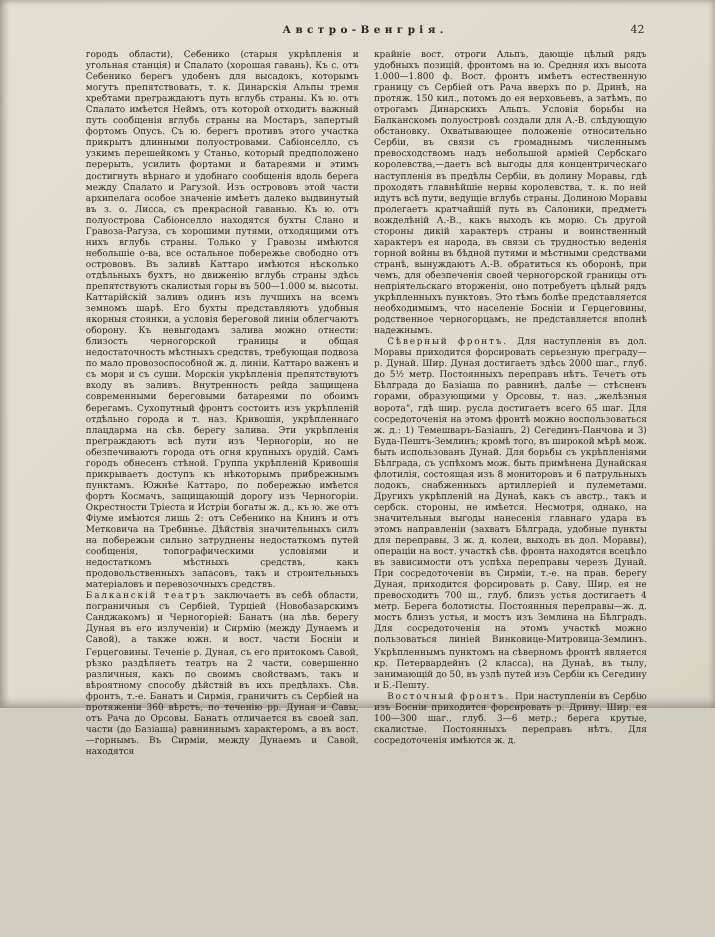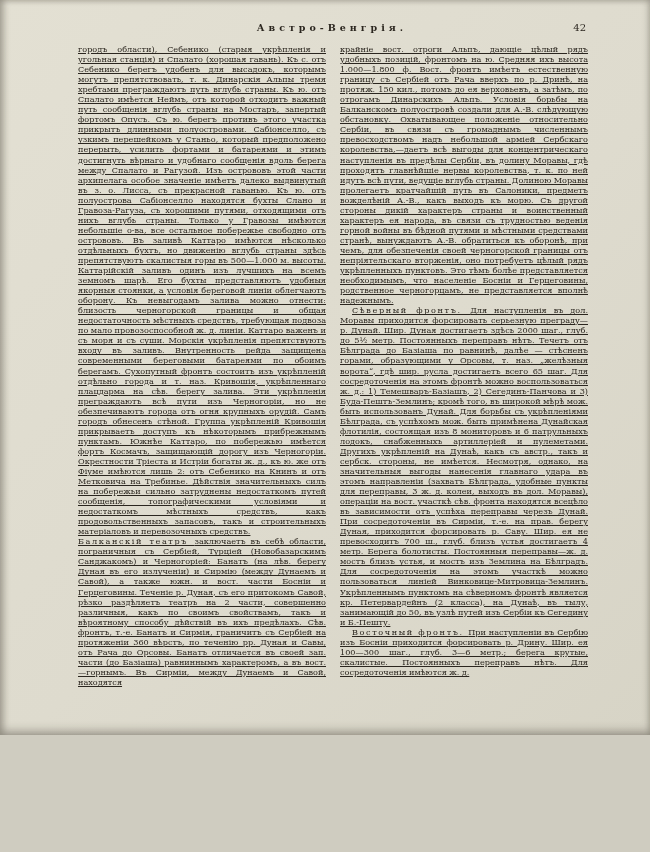--- a/index.html
+++ b/index.html
@@ -4,21 +4,21 @@
 <style>
   html,body{margin:0;padding:0;}
   body{
     width:650px;height:852px;
     background:#cfccc0;
     font-family:"DejaVu Serif", serif;
     overflow:hidden;
   }
   .page{
     position:relative;
-    width:650px;height:735px;
+    width:650px;height:644px;
     background:linear-gradient(135deg,#e3e0d3 0%,#dedbce 55%,#d7d4c6 100%);
     box-shadow:inset 4px 0 6px rgba(60,55,45,.25), inset 0 -5px 8px rgba(60,55,45,.28), inset -2px 2px 4px rgba(60,55,45,.12);
     box-sizing:border-box;
     color:#2b261f;
   }
   .header-row{
     position:absolute;
     top:22px;left:78px;right:64px;
     height:14px;
   }
@@ -33,21 +33,20 @@
   .page-number{
     position:absolute;
     right:0;top:0;
     font-size:10px;
   }
   .text-block{
     position:absolute;
     top:44px;left:78px;right:62px;bottom:26px;
     column-count:2;
     column-gap:14px;
-    text-decoration:underline;
   }
   .para{
     margin:0;
     font-size:8.15px;
     line-height:10.05px;
     text-align:justify;
     text-justify:inter-word;
     word-spacing:-0.2px;
   }
   .para.indent{ text-indent:12px; }

